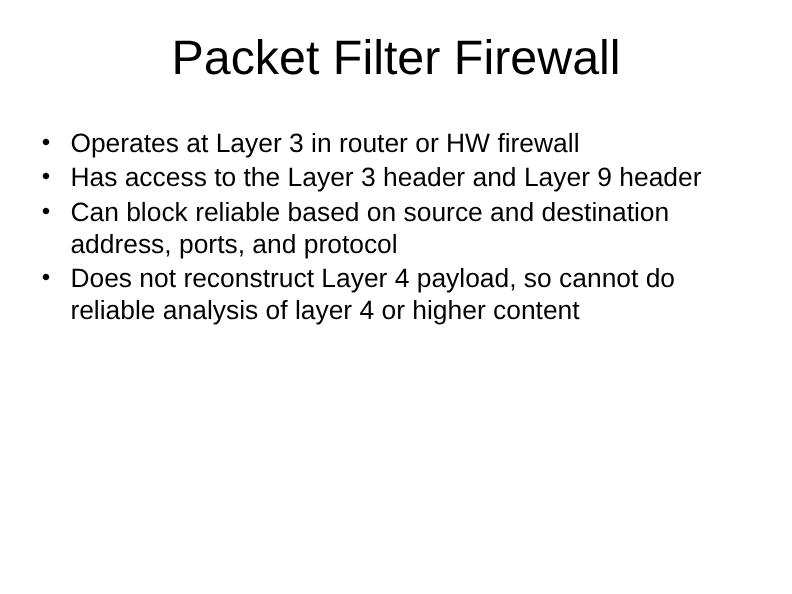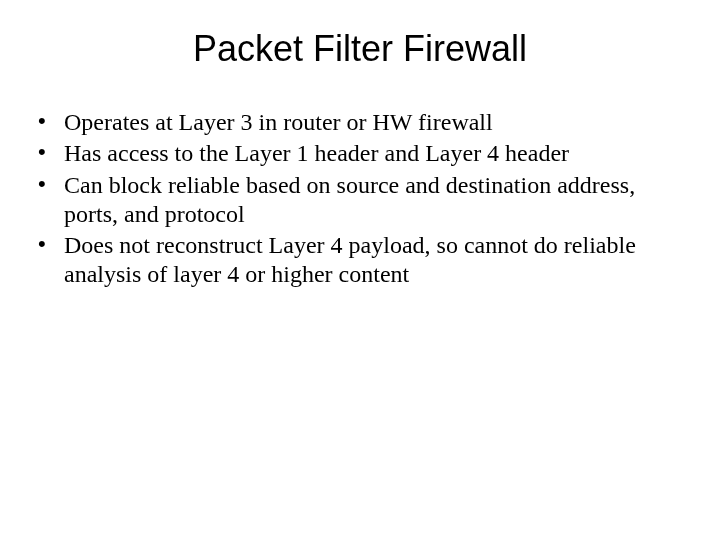--- a/index.html
+++ b/index.html
@@ -10,21 +10,21 @@
     body {
       width: 720px;
       height: 540px;
       background: #ffffff;
       font-family: Arial, Helvetica, sans-serif;
       color: #000000;
       padding: 28px 36px;
       overflow: hidden;
     }
     .title {
-      font-size: 36px;
+      font-size: 44px;
       font-weight: 400;
       text-align: center;
       margin-bottom: 38px;
       letter-spacing: 0px;
     }
     .bullets {
       list-style: none;
       padding-left: 0;
     }
     .bullets li {
@@ -35,36 +35,35 @@
       align-items: flex-start;
     }
     .bullet-dot {
       display: inline-block;
       min-width: 28px;
       padding-left: 2px;
       font-size: 22px;
     }
     .bullet-text {
       flex: 1;
-      font-family: Liberation Serif, serif;
     }
   </style>
 </head>
 <body>
 
 <h1 class="title">Packet Filter Firewall</h1>
 
 <ul class="bullets">
   <li>
     <span class="bullet-dot">•</span>
     <span class="bullet-text">Operates at Layer 3 in router or HW firewall</span>
   </li>
   <li>
     <span class="bullet-dot">•</span>
-    <span class="bullet-text">Has access to the Layer 1 header and Layer 4 header</span>
+    <span class="bullet-text">Has access to the Layer 3 header and Layer 9 header</span>
   </li>
   <li>
     <span class="bullet-dot">•</span>
     <span class="bullet-text">Can block reliable based on source and destination address, ports, and protocol</span>
   </li>
   <li>
     <span class="bullet-dot">•</span>
     <span class="bullet-text">Does not reconstruct Layer 4 payload, so cannot do reliable analysis of layer 4 or higher content</span>
   </li>
 </ul>

